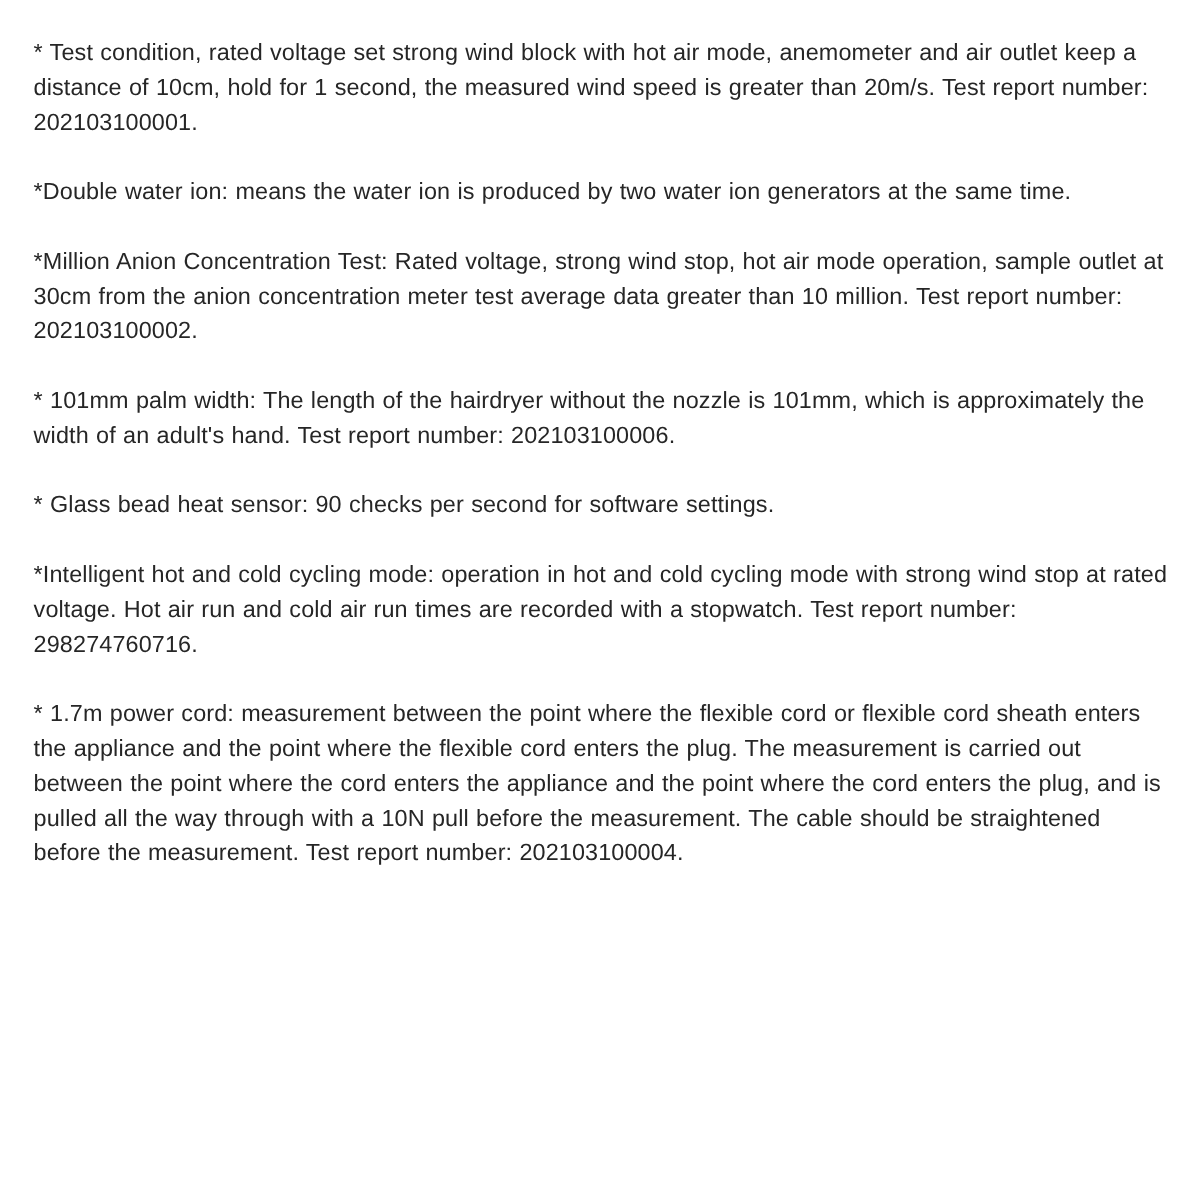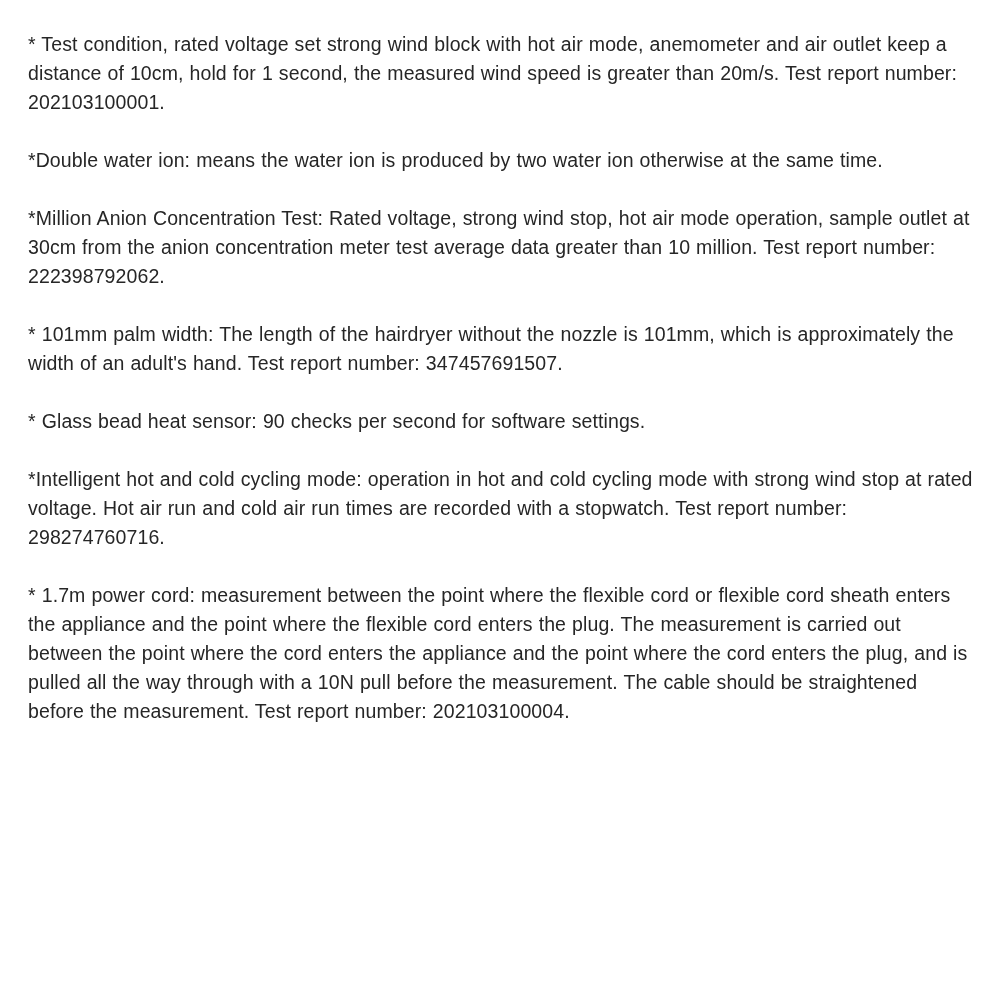--- a/index.html
+++ b/index.html
@@ -29,19 +29,19 @@
     word-spacing: 0.5px;
     text-align: left;
     white-space: normal;
   }
 </style>
 </head>
 <body style="background: rgb(255, 255, 255); color: rgb(38, 38, 38);">
 
 <main class="doc">
   <p>* Test condition, rated voltage set strong wind block with hot air mode, anemometer and air outlet keep a distance of 10cm, hold for 1 second, the measured wind speed is greater than 20m/s. Test report number: 202103100001.</p>
-  <p>*Double water ion: means the water ion is produced by two water ion otherwise at the same time.</p>
-  <p>*Million Anion Concentration Test: Rated voltage, strong wind stop, hot air mode operation, sample outlet at 30cm from the anion concentration meter test average data greater than 10 million. Test report number: 222398792062.</p>
-  <p>* 101mm palm width: The length of the hairdryer without the nozzle is 101mm, which is approximately the width of an adult's hand. Test report number: 347457691507.</p>
+  <p>*Double water ion: means the water ion is produced by two water ion generators at the same time.</p>
+  <p>*Million Anion Concentration Test: Rated voltage, strong wind stop, hot air mode operation, sample outlet at 30cm from the anion concentration meter test average data greater than 10 million. Test report number: 202103100002.</p>
+  <p>* 101mm palm width: The length of the hairdryer without the nozzle is 101mm, which is approximately the width of an adult's hand. Test report number: 202103100006.</p>
   <p>* Glass bead heat sensor: 90 checks per second for software settings.</p>
   <p>*Intelligent hot and cold cycling mode: operation in hot and cold cycling mode with strong wind stop at rated voltage. Hot air run and cold air run times are recorded with a stopwatch. Test report number: 298274760716.</p>
   <p>* 1.7m power cord: measurement between the point where the flexible cord or flexible cord sheath enters the appliance and the point where the flexible cord enters the plug. The measurement is carried out between the point where the cord enters the appliance and the point where the cord enters the plug, and is pulled all the way through with a 10N pull before the measurement. The cable should be straightened before the measurement. Test report number: 202103100004.</p>
 </main>
 
 </body></html>

